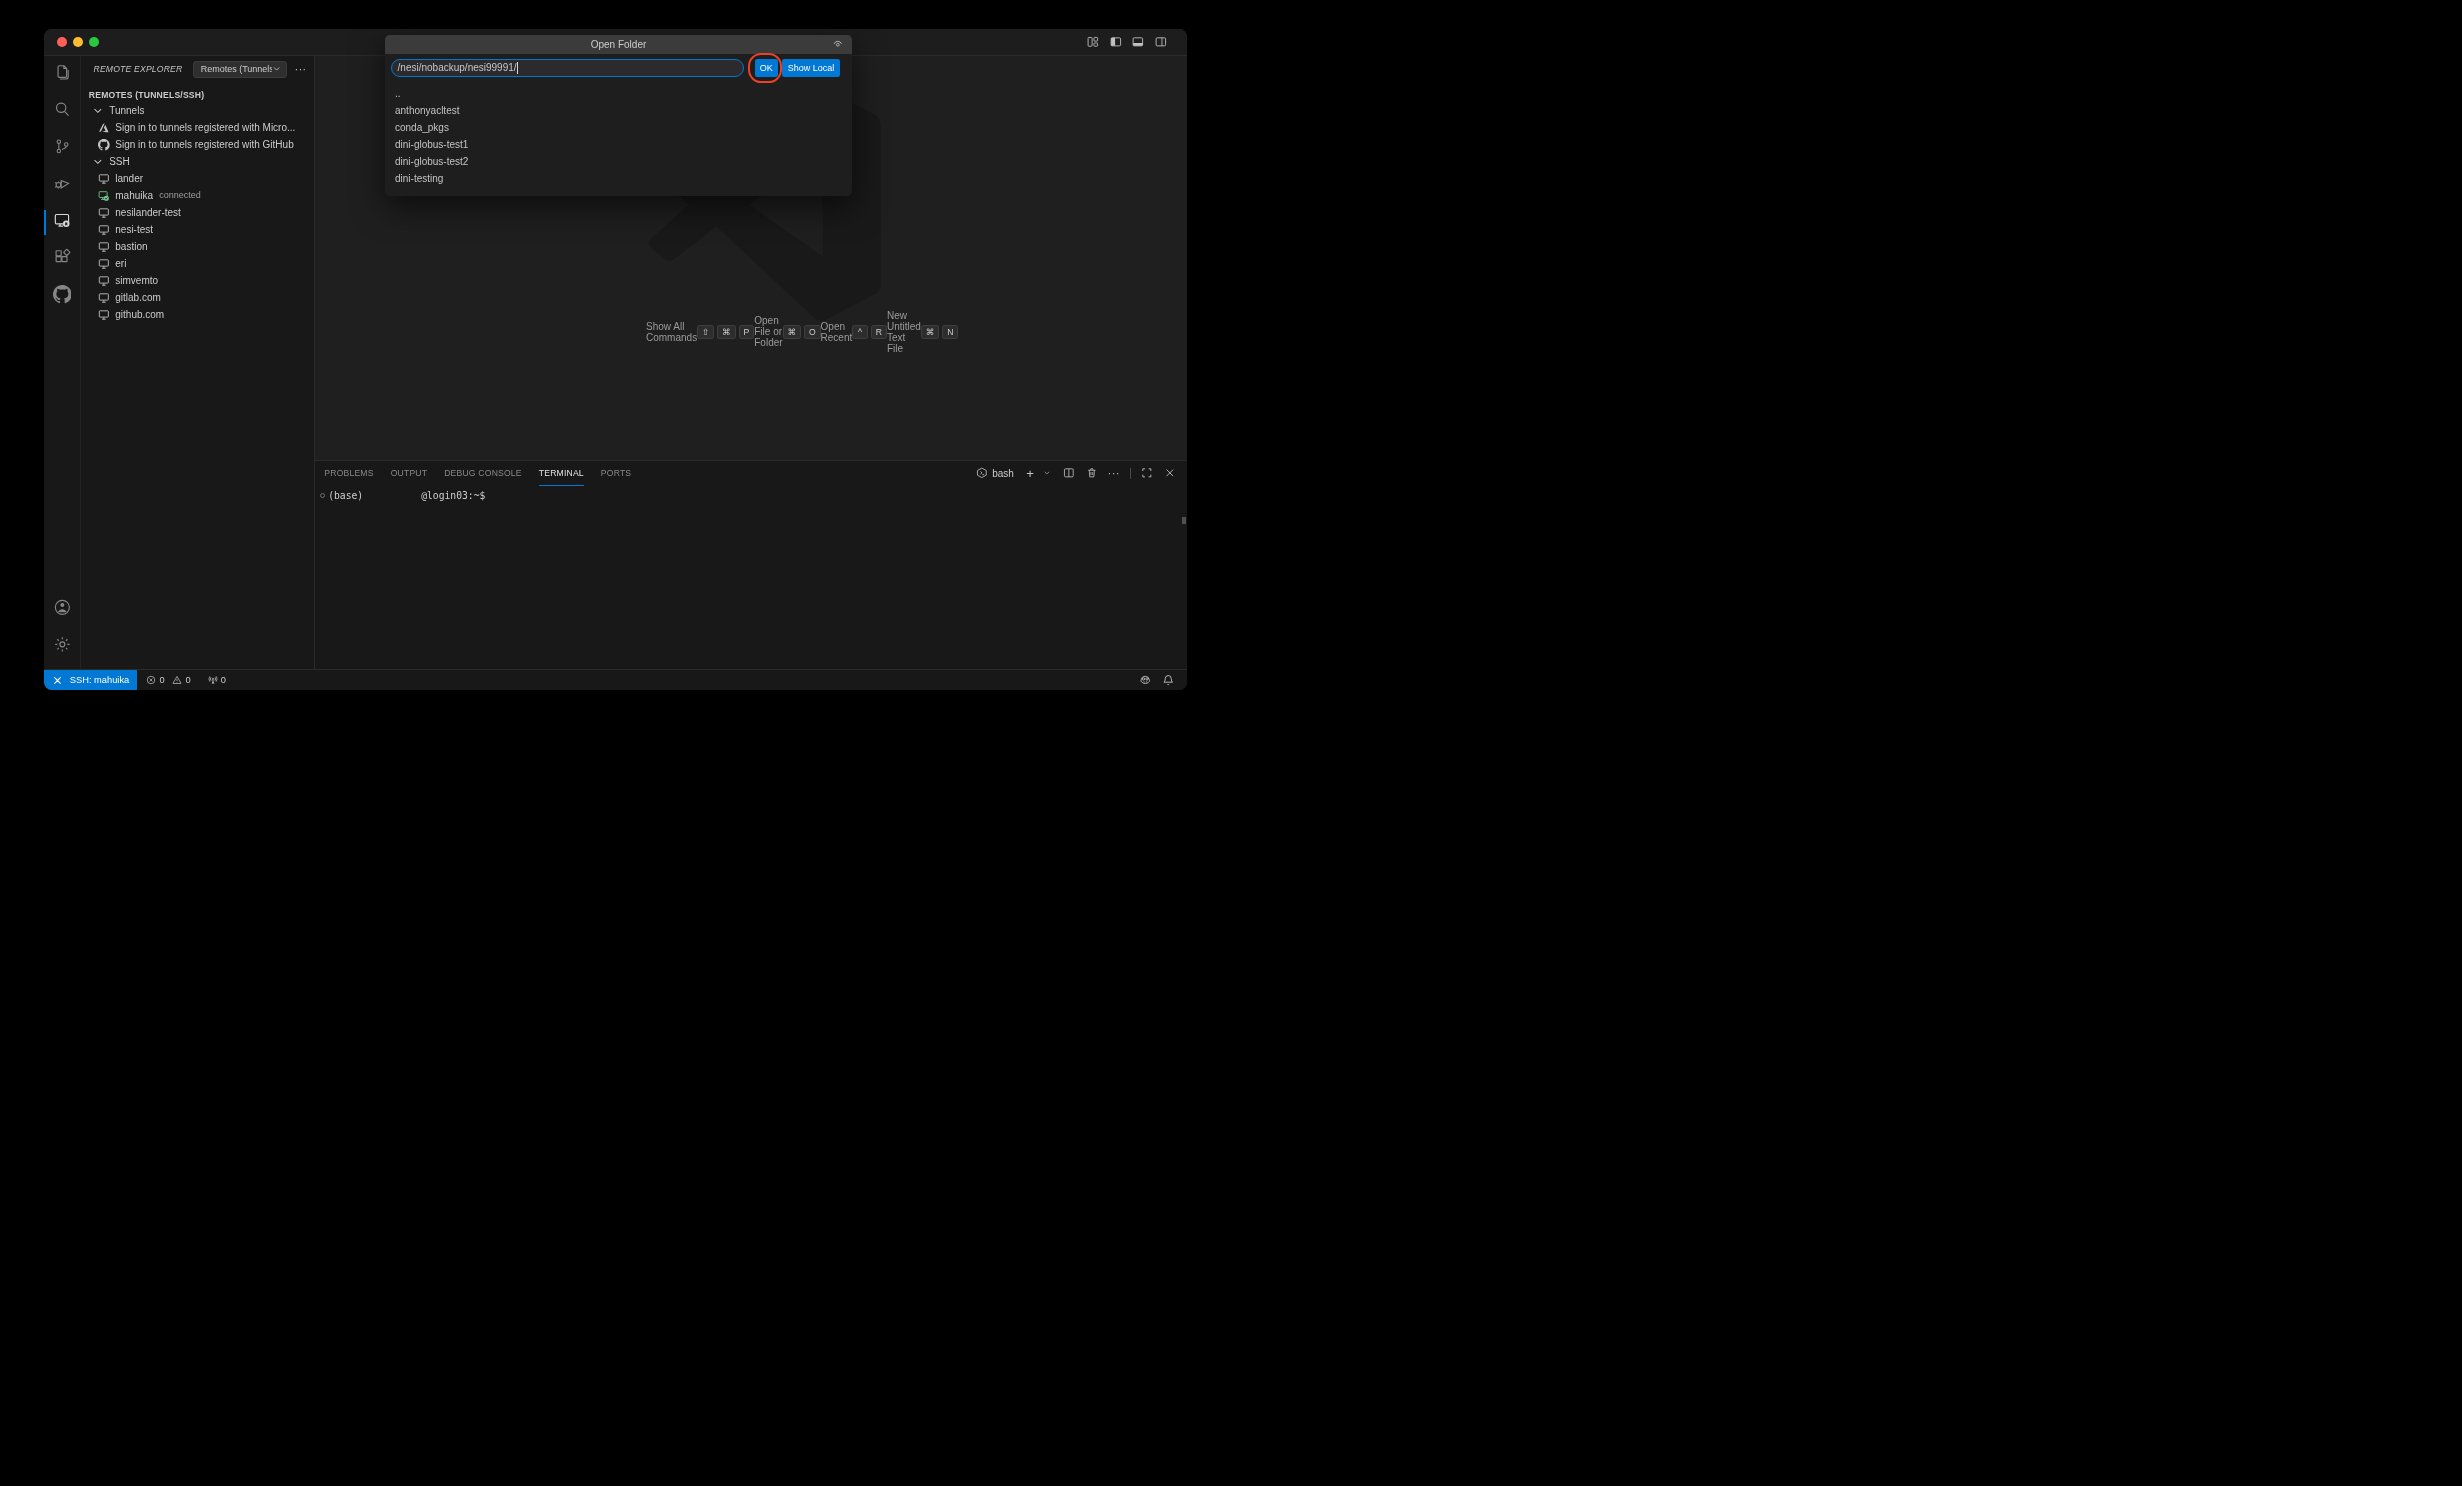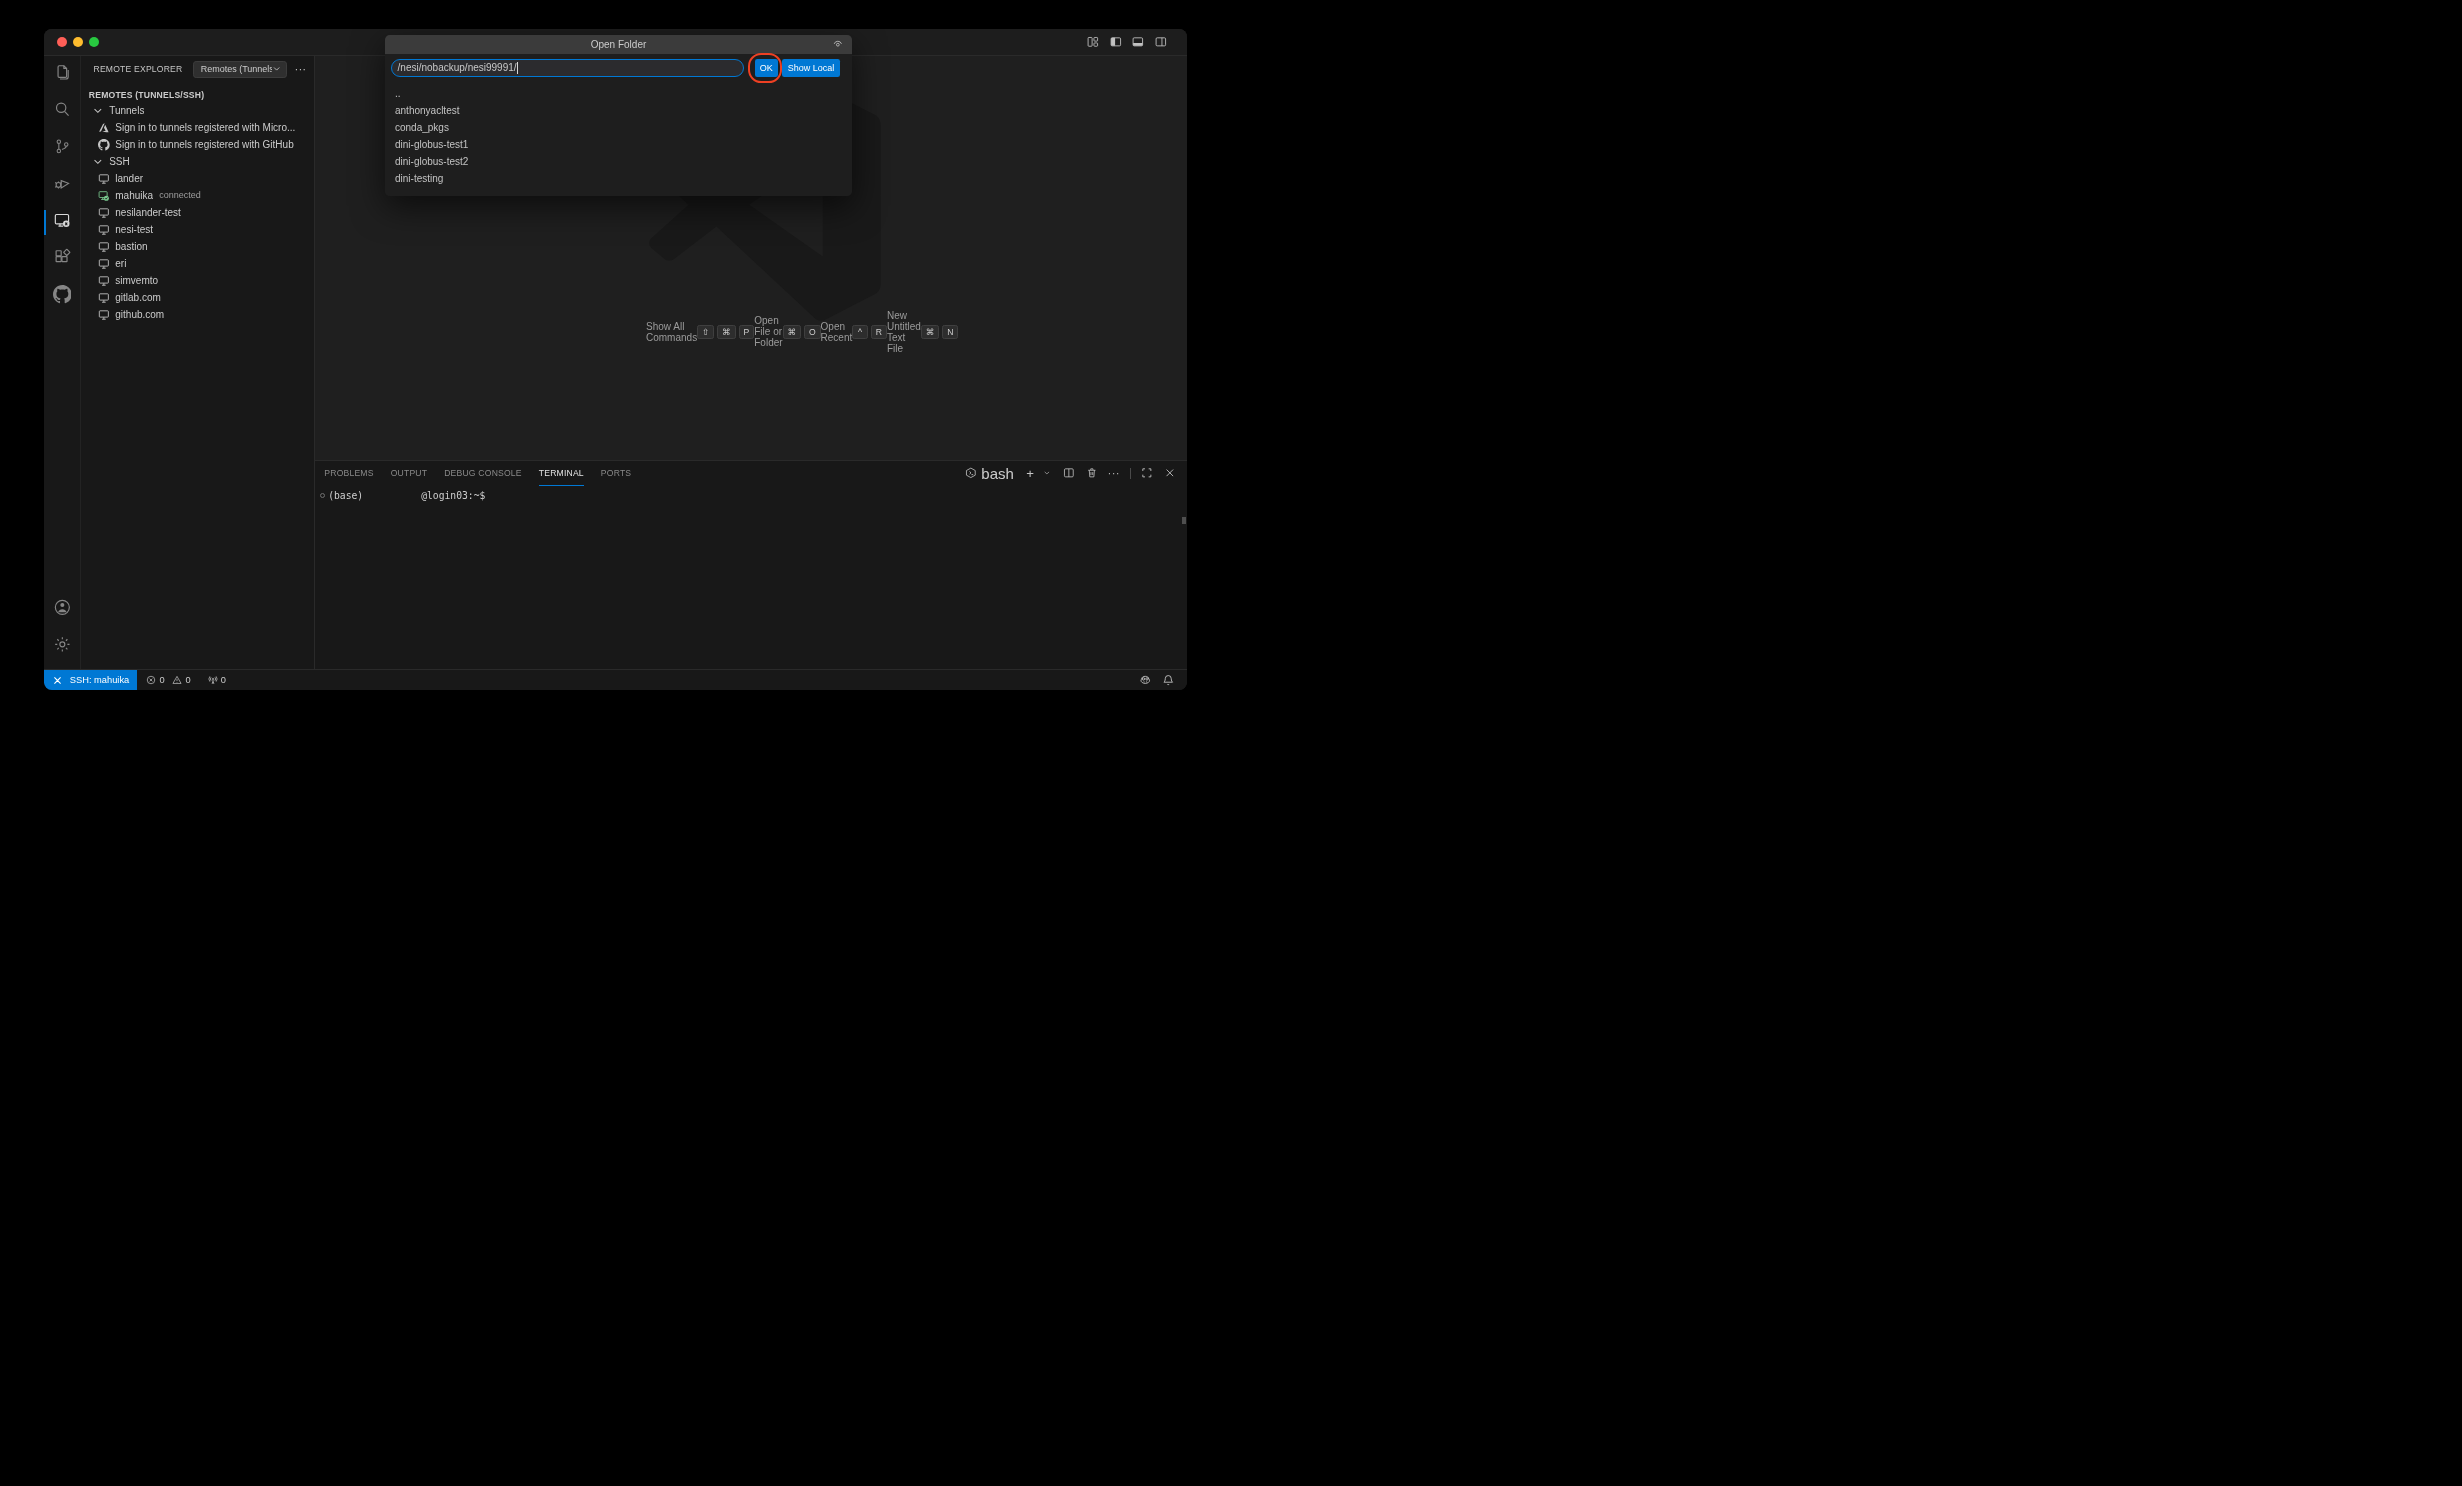--- a/index.html
+++ b/index.html
@@ -32,21 +32,21 @@
   .ab-item { position:relative; height:37px; display:flex; align-items:center; justify-content:center;
     color:#868686; cursor:pointer; }
   .ab-item svg { width:18.7px; height:18.7px; }
   .ab-item.active { color:#d7d7d7; }
   .ab-item.active::before { content:""; position:absolute; left:0; top:6.2px; width:1.6px; height:25px; background:#0078d4; }
 
   
   .sidebar { width:234px; background:#181818; border-right:0.8px solid #2a2a2a; position:relative;
     color:#cccccc; overflow:hidden; }
   .sb-header { display:flex; align-items:center; height:27px; padding:0 7.8px 0 12.5px; }
-  .sb-title { font-size:8.6px; color:#c5c5c5; letter-spacing:0.2px; white-space:nowrap; }
+  .sb-title { font-size:8.6px; color:#c5c5c5; letter-spacing:0.2px; white-space:nowrap;font-style:italic; }
   .sb-dropdown { margin-left:11px; width:98px; height:17px; background:#2f2f2f; border:0.8px solid #3c3c3c;
     border-radius:3.1px; display:flex; align-items:center; padding:0 4.7px 0 6.2px; font-size:9px; color:#cccccc;
     cursor:pointer; overflow:hidden; }
   .sb-dropdown .dd-label { white-space:nowrap; overflow:hidden; flex:1; }
   .sb-dropdown svg { width:9.3px; height:9.3px; flex:none; }
   .sb-more { margin-left:7.8px; color:#bdbdbd; font-size:11.7px; cursor:pointer; line-height:7.8px; }
   .sb-section { font-size:8.6px; font-weight:bold; color:#cccccc; padding:7.8px 0 4.7px 7.8px; letter-spacing:0.2px; }
   .tree { }
   .tree-row { display:flex; align-items:flex-start; height:17px; font-size:10px; color:#cccccc; cursor:pointer; white-space:nowrap; }
   .tree-row.ind1 { padding-left:11px; }
@@ -71,21 +71,21 @@
 
   
   .panel { position:relative; flex:1; background:#181818; border-top:0.8px solid #2a2a2a; }
   .panel-bar { display:flex; align-items:center; height:25px; padding-left:9.3px; }
   .p-tab { font-size:8.6px; letter-spacing:0.2px; color:#8a8a8a; margin-right:17px; height:25px;
     display:flex; align-items:center; cursor:pointer; border-bottom:0.8px solid transparent; }
   .p-tab.active { color:#e4e4e4; border-bottom:0.8px solid #0078d4; }
   .panel-actions { margin-left:auto; display:flex; align-items:center; gap:10px; padding-right:11px; color:#c5c5c5; }
   .pa-icon { width:12.5px; height:12.5px; display:flex; align-items:center; justify-content:center; cursor:pointer; font-size:10px; }
   .pa-icon svg { width:11.7px; height:11.7px; }
-  .shell-label { font-size:15px; color:#cccccc; margin-left:-5.4px; }
+  .shell-label { font-size:10px; color:#cccccc; margin-left:-5.4px; }
   .pa-sep { width:0.8px; height:11px; background:#4a4a4a; }
   .term-viewport { position:absolute; left:0; top:25px; right:0; bottom:0; cursor:text; }
   .term-line { display:flex; align-items:center; padding-left:4.7px; padding-top:4.7px;
     font-family:"DejaVu Sans Mono", monospace; font-size:9.7px; color:#cfcfcf; }
   .prompt-circle { width:5.4px; height:5.4px; border:0.8px solid #6e6e6e; border-radius:50%; margin-right:3.1px; flex:none; }
   .redacted-gap { display:inline-block; width:58px; }
   .term-scroll-thumb { position:absolute; right:0.8px; top:31px; width:3.9px; height:7.8px; background:#4f4f4f; }
 
   
   .statusbar { position:absolute; left:0; right:0; bottom:0; height:21px; background:#181818;

